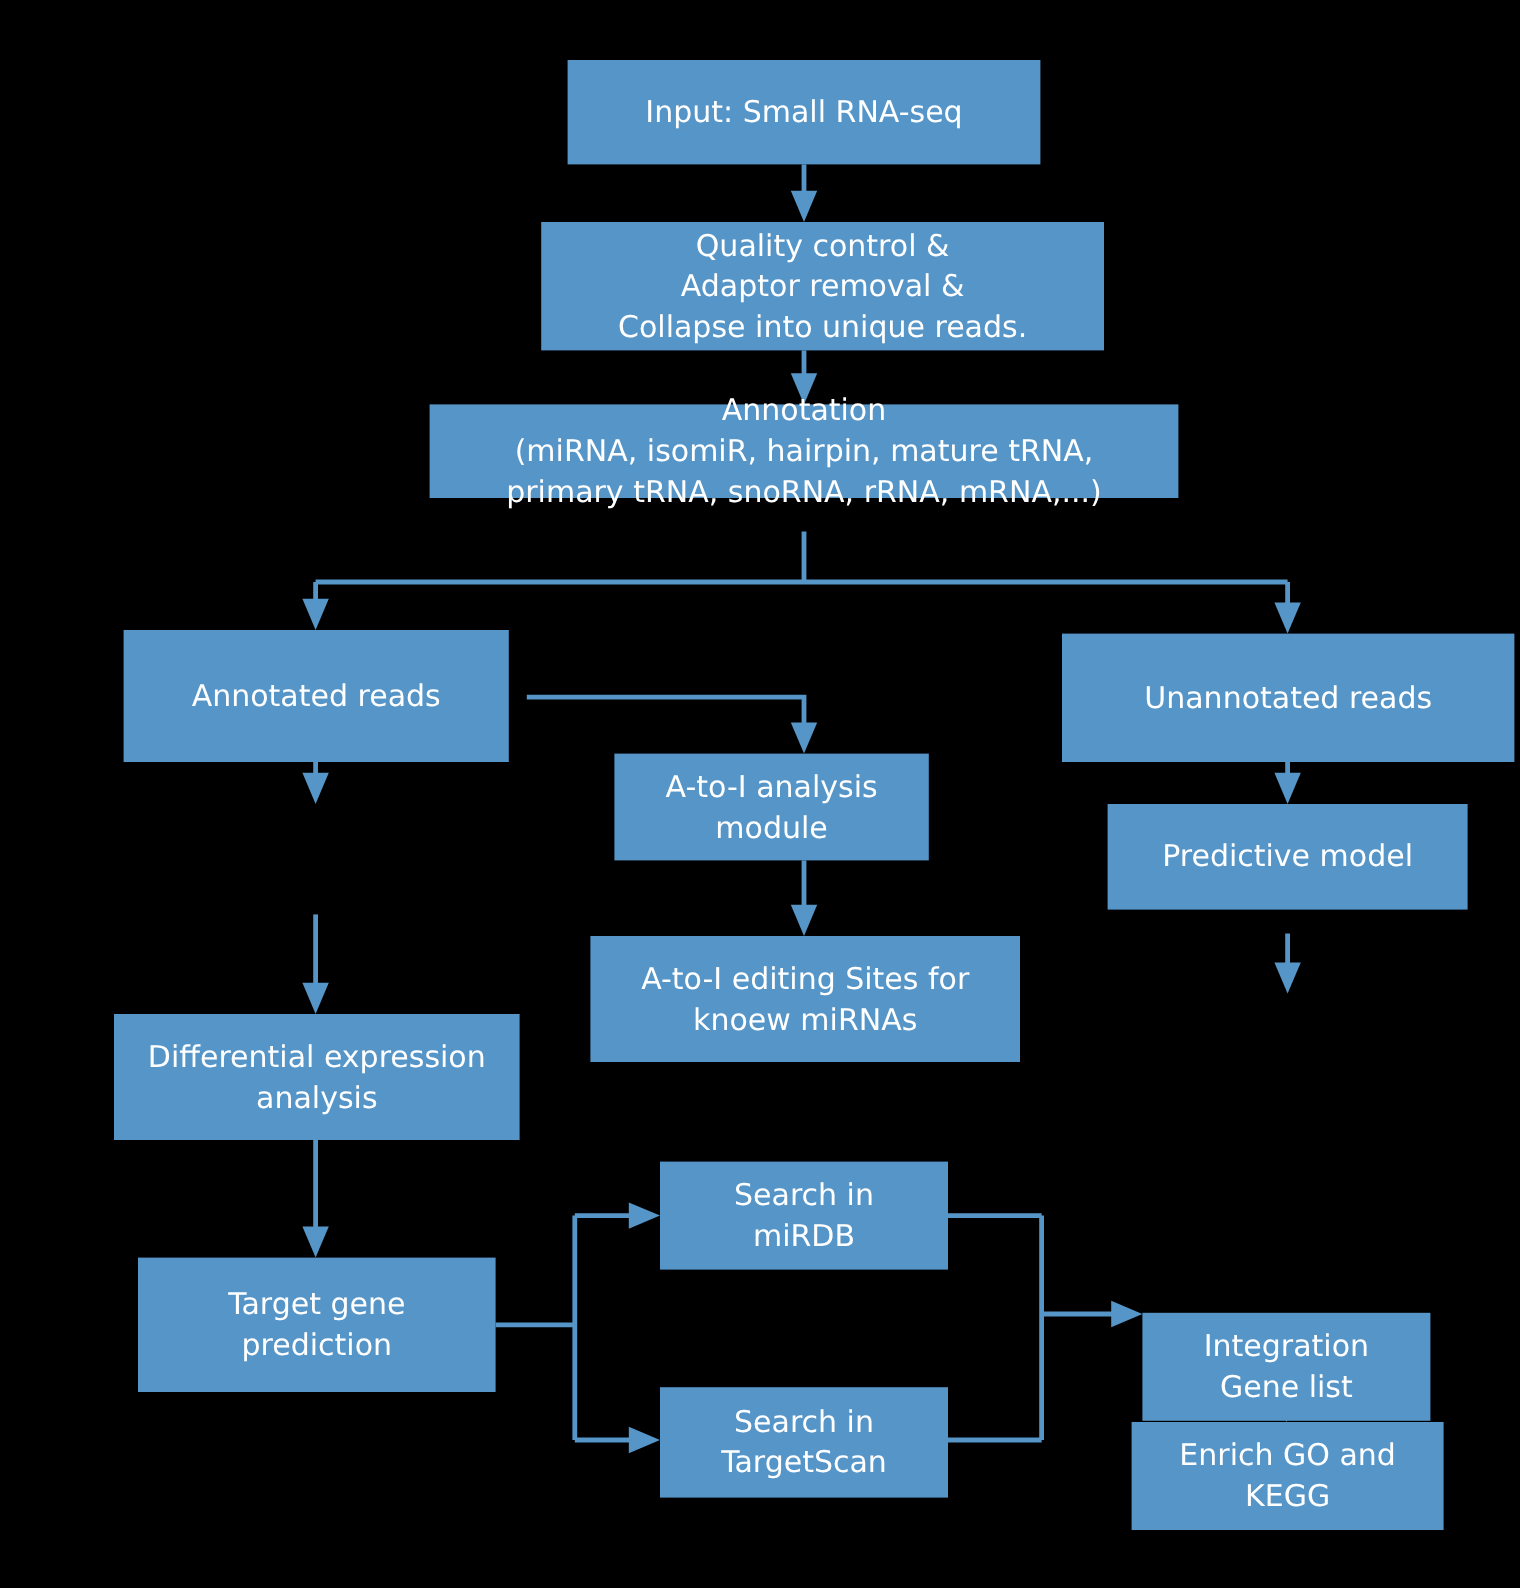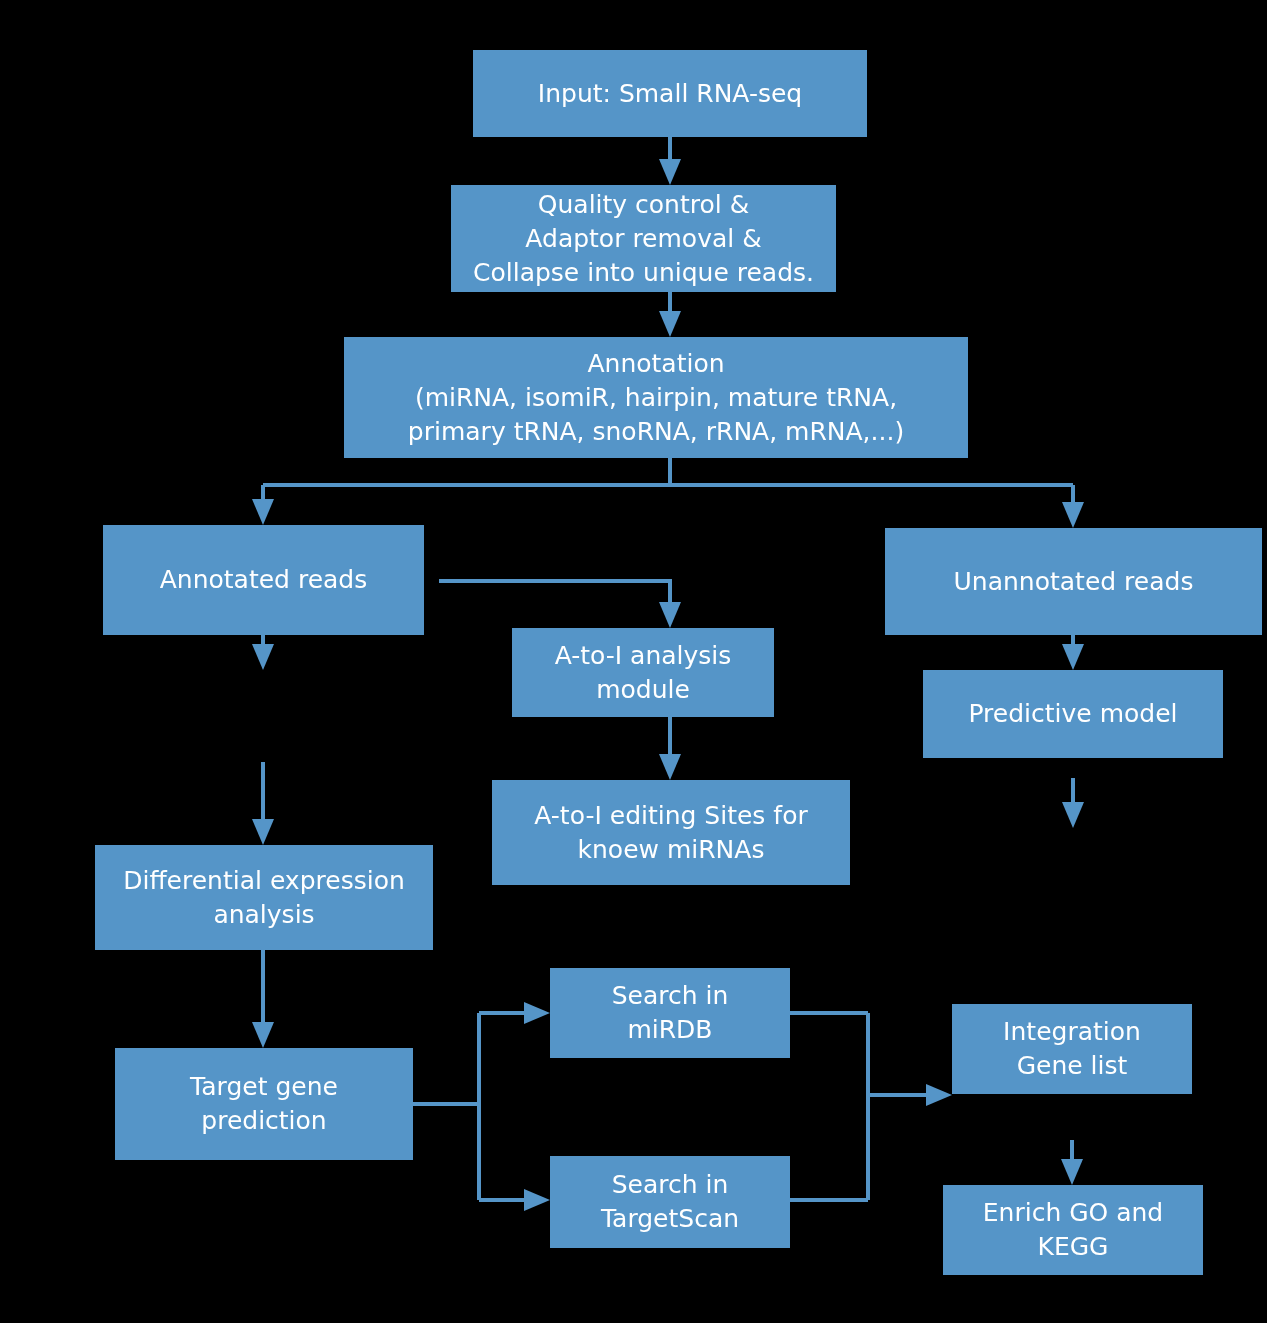--- a/index.html
+++ b/index.html
@@ -75,25 +75,25 @@
 
     <path class="edge" d="M750 1013 L828 1013 M750 1200 L828 1200 M828 1013 L828 1200 M828 1095 L888 1095"></path>
     <polygon class="arrowhead" points="886,1084 886,1106 912,1095"></polygon>
 
     <path class="edge" d="M1032 1140 L1032 1161"></path>
     <polygon class="arrowhead" points="1021,1159 1043,1159 1032,1185"></polygon>
   </svg>
 
   <div class="node" style="left:433px;top:50px;width:394px;height:87px">Input: Small RNA-seq</div>
 
-  <div class="node" style="left:411px;top:185px;width:385px;height:107px">Quality control &amp;
+  <div class="node" style="left:411px;top:185px;width:469px;height:107px">Quality control &amp;
 Adaptor removal &amp;
 Collapse into unique reads.</div>
 
-  <div class="node" style="left:304px;top:337px;width:624px;height:121px">Annotation
+  <div class="node" style="left:318px;top:337px;width:624px;height:78px">Annotation
 (miRNA, isomiR, hairpin, mature tRNA,
 primary tRNA, snoRNA, rRNA, mRNA,...)</div>
 
   <div class="node" style="left:63px;top:525px;width:321px;height:110px">Annotated reads</div>
 
 
   <div class="node" style="left:55px;top:845px;width:338px;height:105px">Differential expression
 analysis</div>
 
   <div class="node" style="left:75px;top:1048px;width:298px;height:112px">Target gene
@@ -109,19 +109,19 @@
 
   <div class="node" style="left:883px;top:670px;width:300px;height:88px">Predictive model</div>
 
 
   <div class="node" style="left:510px;top:968px;width:240px;height:90px">Search in
 miRDB</div>
 
   <div class="node" style="left:510px;top:1156px;width:240px;height:92px">Search in
 TargetScan</div>
 
-  <div class="node" style="left:912px;top:1004px;width:240px;height:90px">Integration
+  <div class="node" style="left:912px;top:1094px;width:240px;height:90px">Integration
 Gene list</div>
 
   <div class="node" style="left:903px;top:1185px;width:260px;height:90px">Enrich GO and
 KEGG</div>
 
 </div>
 
 </body></html>

